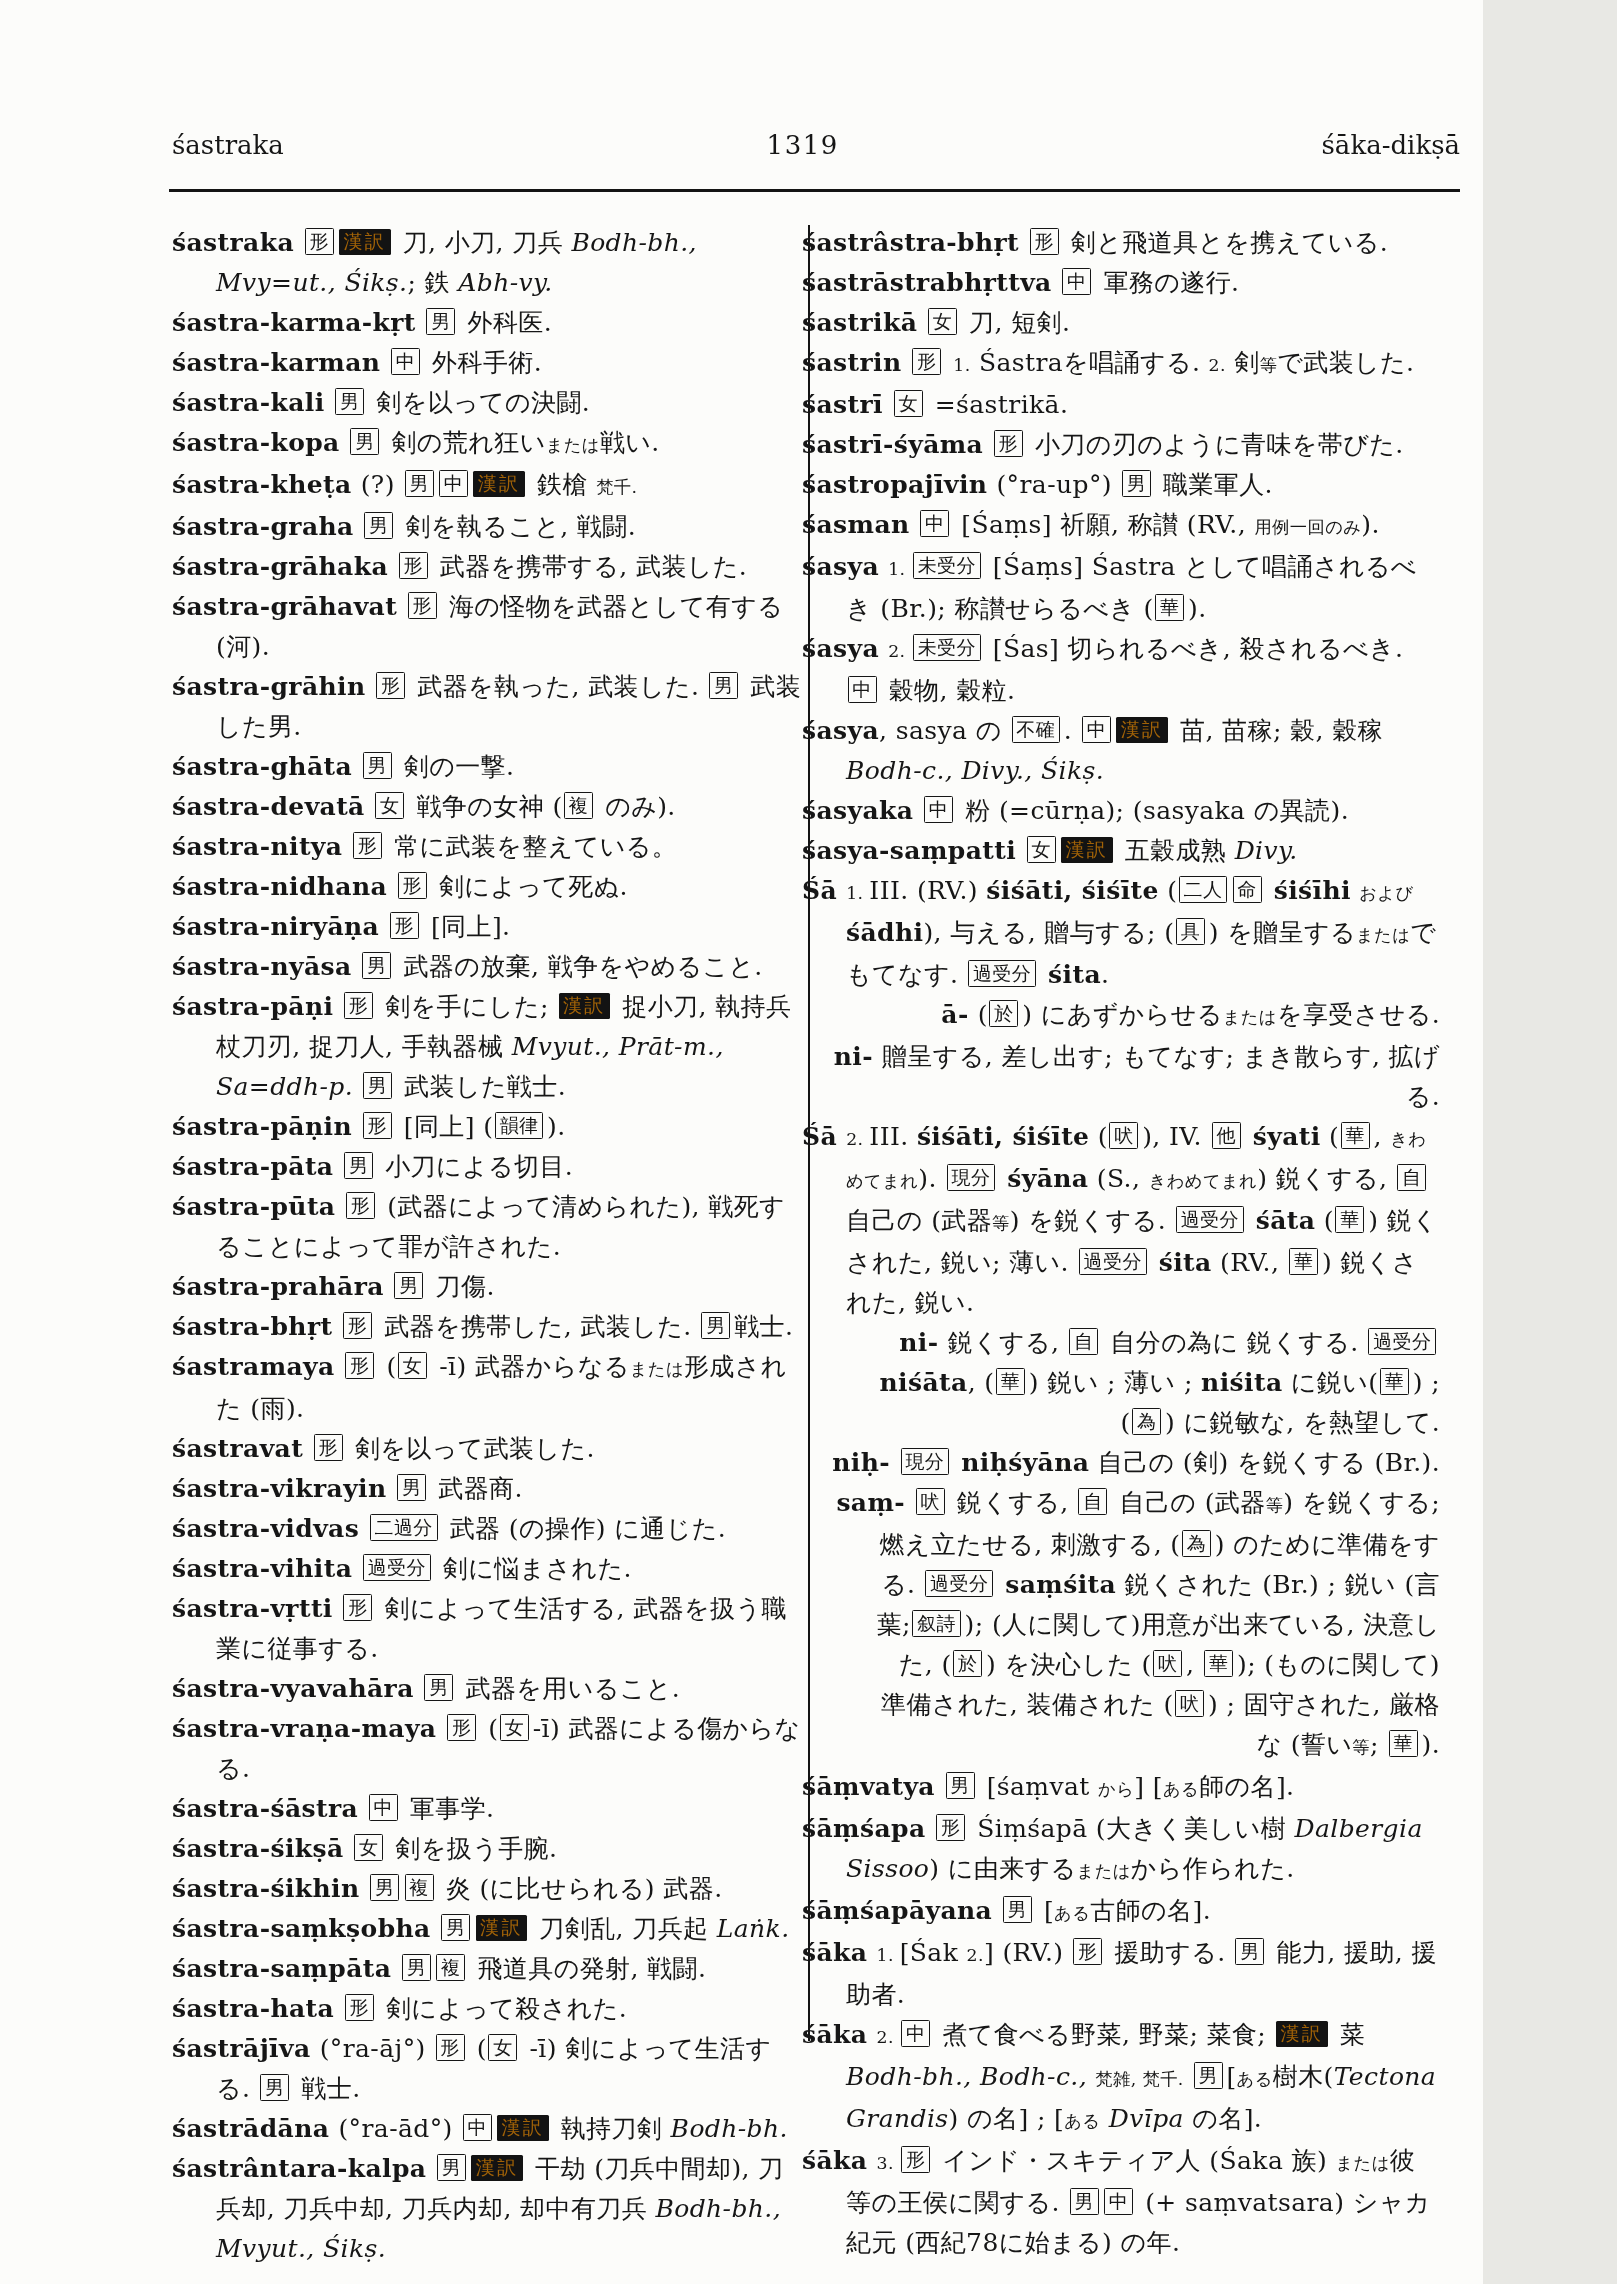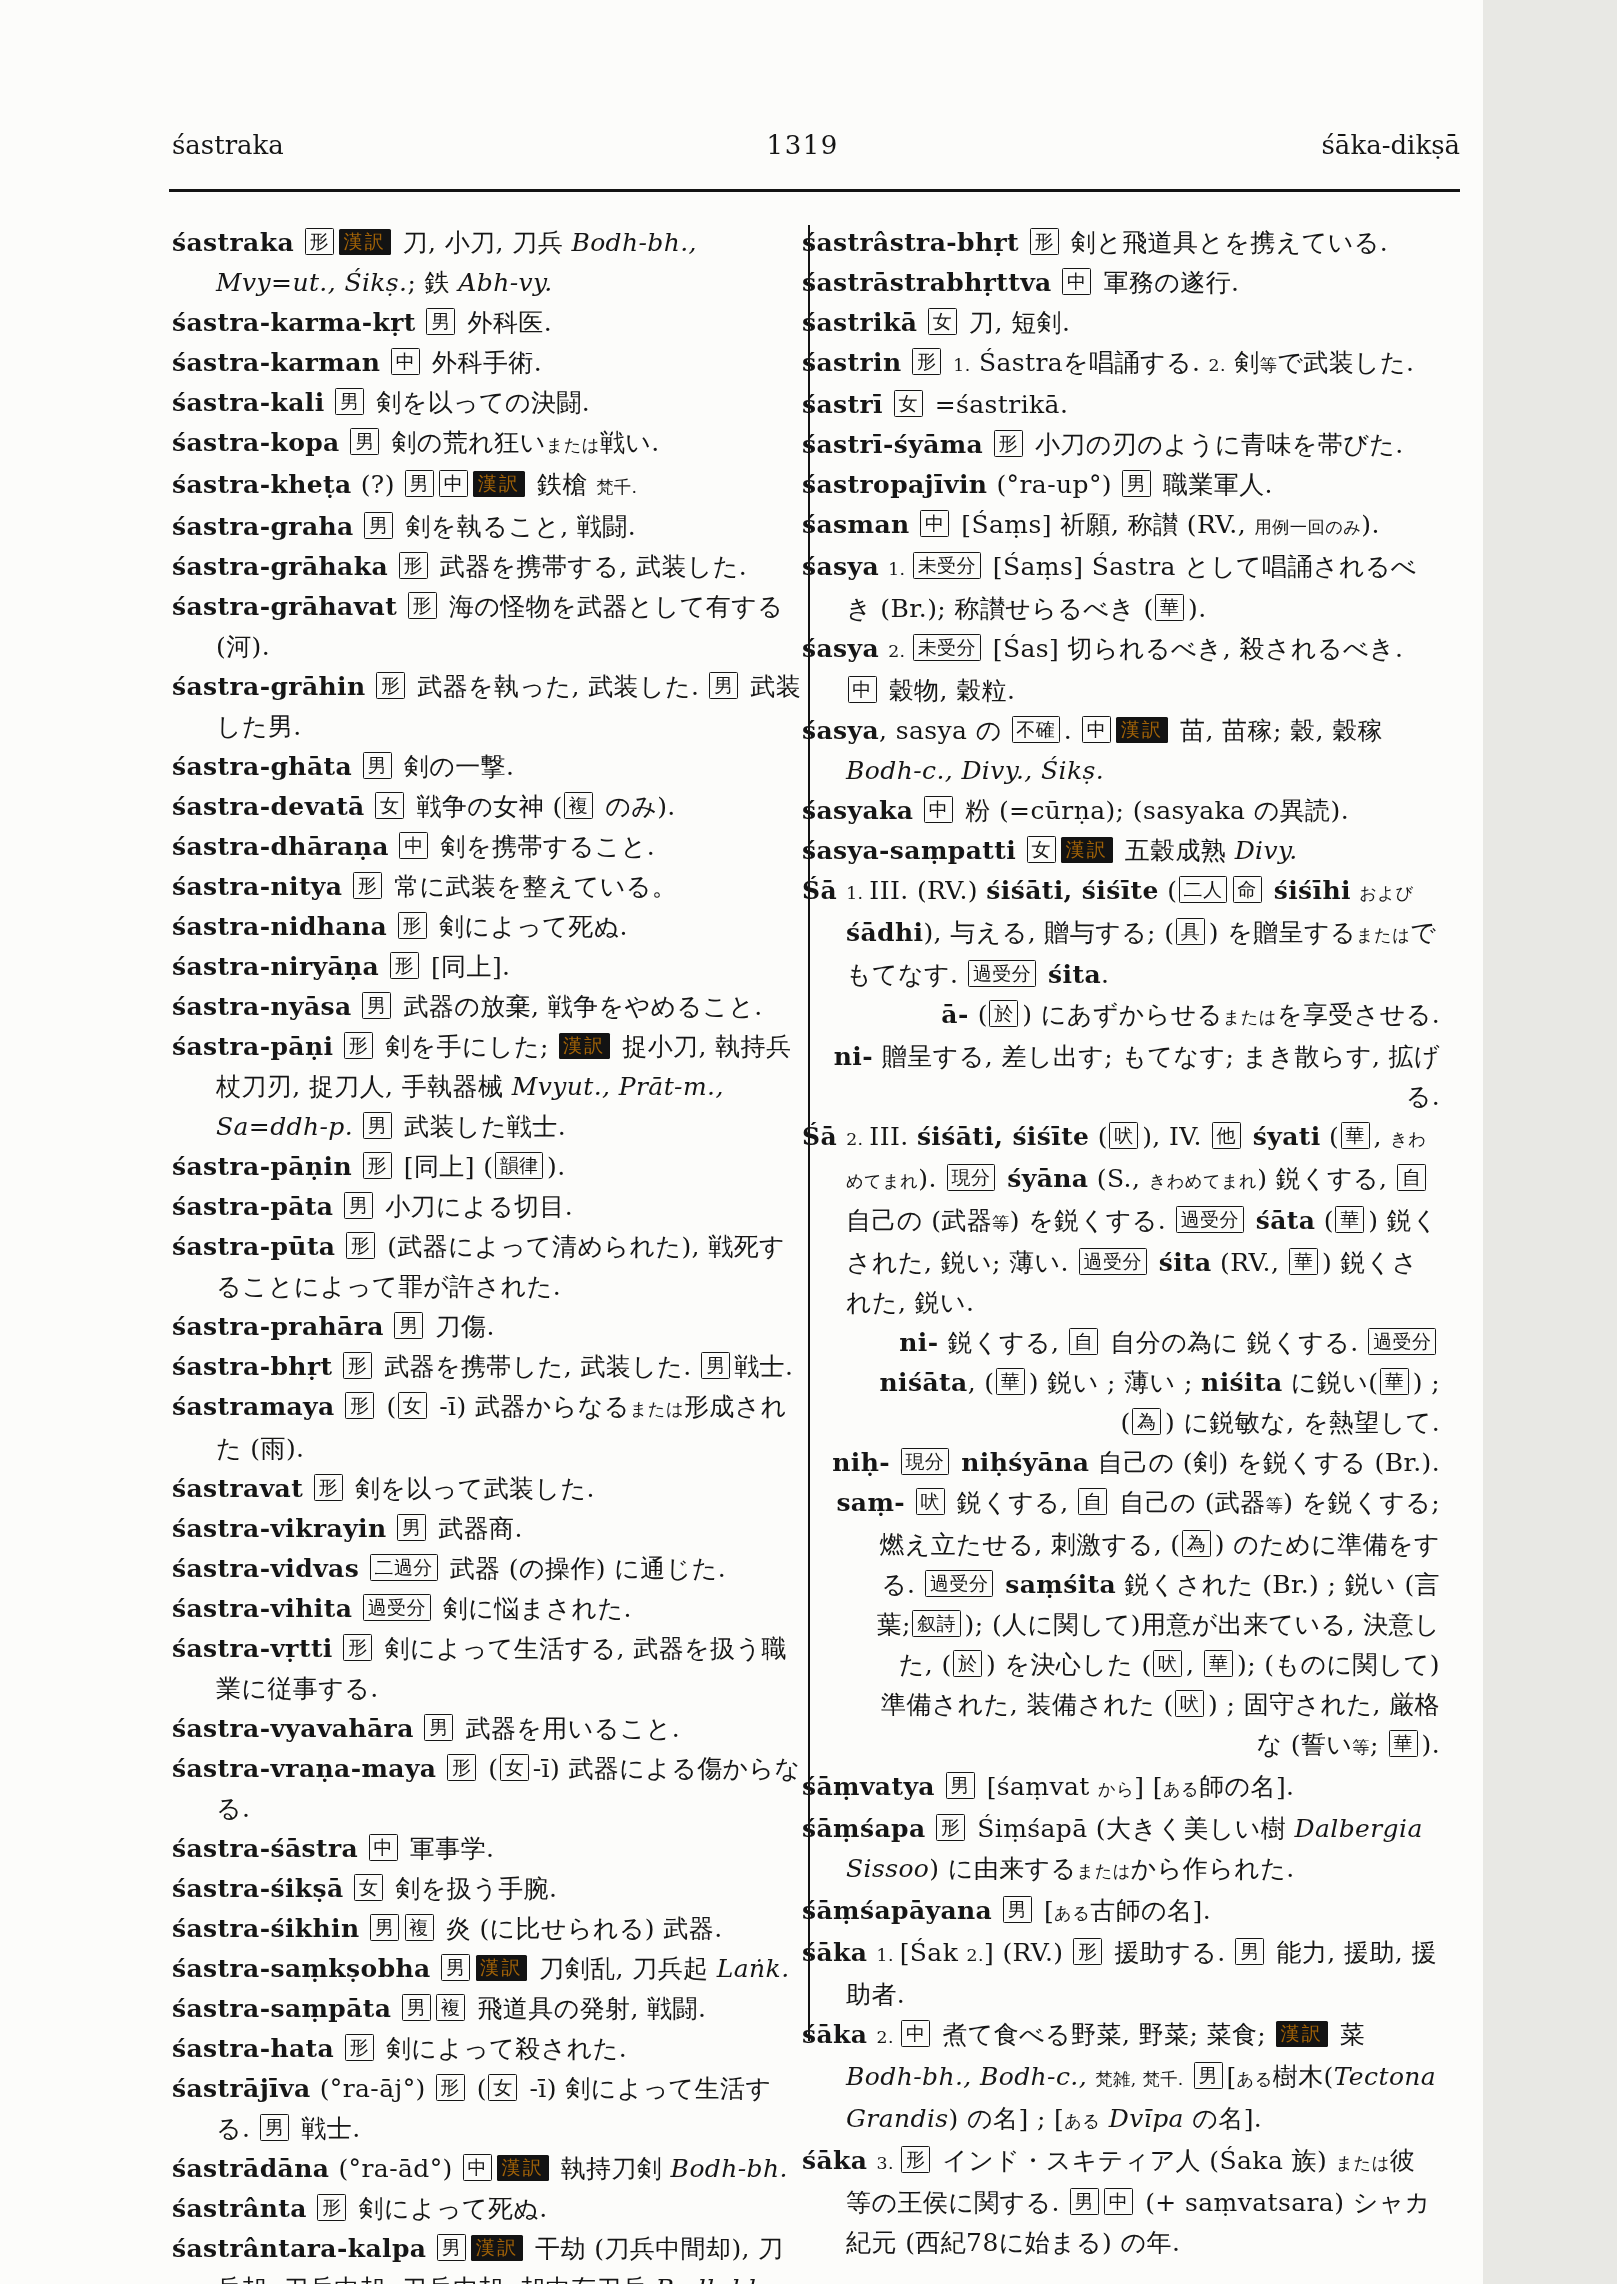--- a/index.html
+++ b/index.html
@@ -54,21 +54,20 @@
       <p class="entry"><span class="seg-b">śastra-karman </span><span class="seg-box">中</span><span class="seg-t"> 外科手術.</span></p>
       <p class="entry"><span class="seg-b">śastra-kali </span><span class="seg-box">男</span><span class="seg-t"> 剣を以っての決闘.</span></p>
       <p class="entry"><span class="seg-b">śastra-kopa </span><span class="seg-box">男</span><span class="seg-t"> 剣の荒れ狂い</span><span class="seg-s">または</span><span class="seg-t">戦い.</span></p>
       <p class="entry"><span class="seg-b">śastra-kheṭa </span><span class="seg-t">(?) </span><span class="seg-box">男</span><span class="seg-box">中</span><span class="seg-kbox">漢訳</span><span class="seg-t"> 鉄槍 </span><span class="seg-s">梵千.</span></p>
       <p class="entry"><span class="seg-b">śastra-graha </span><span class="seg-box">男</span><span class="seg-t"> 剣を執ること, 戦闘.</span></p>
       <p class="entry"><span class="seg-b">śastra-grāhaka </span><span class="seg-box">形</span><span class="seg-t"> 武器を携帯する, 武装した.</span></p>
       <p class="entry"><span class="seg-b">śastra-grāhavat </span><span class="seg-box">形</span><span class="seg-t"> 海の怪物を武器として有する (河).</span></p>
       <p class="entry"><span class="seg-b">śastra-grāhin </span><span class="seg-box">形</span><span class="seg-t"> 武器を執った, 武装した. </span><span class="seg-box">男</span><span class="seg-t"> 武装した男.</span></p>
       <p class="entry"><span class="seg-b">śastra-ghāta </span><span class="seg-box">男</span><span class="seg-t"> 剣の一撃.</span></p>
       <p class="entry"><span class="seg-b">śastra-devatā </span><span class="seg-box">女</span><span class="seg-t"> 戦争の女神 (</span><span class="seg-box">複</span><span class="seg-t"> のみ).</span></p>
-      <p class="entry"><span class="seg-b">śastra-dhāraṇa </span><span class="seg-box">中</span><span class="seg-t"> 剣を携帯すること.</span></p>
       <p class="entry"><span class="seg-b">śastra-nitya </span><span class="seg-box">形</span><span class="seg-t"> 常に武装を整えている。</span></p>
       <p class="entry"><span class="seg-b">śastra-nidhana </span><span class="seg-box">形</span><span class="seg-t"> 剣によって死ぬ.</span></p>
       <p class="entry"><span class="seg-b">śastra-niryāṇa </span><span class="seg-box">形</span><span class="seg-t"> [同上].</span></p>
       <p class="entry"><span class="seg-b">śastra-nyāsa </span><span class="seg-box">男</span><span class="seg-t"> 武器の放棄, 戦争をやめること.</span></p>
       <p class="entry"><span class="seg-b">śastra-pāṇi </span><span class="seg-box">形</span><span class="seg-t"> 剣を手にした; </span><span class="seg-kbox">漢訳</span><span class="seg-t"> 捉小刀, 執持兵杖刀刃, 捉刀人, 手執器械 </span><span class="seg-i">Mvyut., Prāt-m., Sa=ddh-p.</span><span class="seg-t"> </span><span class="seg-box">男</span><span class="seg-t"> 武装した戦士.</span></p>
       <p class="entry"><span class="seg-b">śastra-pāṇin </span><span class="seg-box">形</span><span class="seg-t"> [同上] (</span><span class="seg-box">韻律</span><span class="seg-t">).</span></p>
       <p class="entry"><span class="seg-b">śastra-pāta </span><span class="seg-box">男</span><span class="seg-t"> 小刀による切目.</span></p>
       <p class="entry"><span class="seg-b">śastra-pūta </span><span class="seg-box">形</span><span class="seg-t"> (武器によって清められた), 戦死することによって罪が許された.</span></p>
       <p class="entry"><span class="seg-b">śastra-prahāra </span><span class="seg-box">男</span><span class="seg-t"> 刀傷.</span></p>
       <p class="entry"><span class="seg-b">śastra-bhṛt </span><span class="seg-box">形</span><span class="seg-t"> 武器を携帯した, 武装した. </span><span class="seg-box">男</span><span class="seg-t">戦士.</span></p>
@@ -81,21 +80,20 @@
       <p class="entry"><span class="seg-b">śastra-vyavahāra </span><span class="seg-box">男</span><span class="seg-t"> 武器を用いること.</span></p>
       <p class="entry"><span class="seg-b">śastra-vraṇa-maya </span><span class="seg-box">形</span><span class="seg-t"> (</span><span class="seg-box">女</span><span class="seg-t">-ī) 武器による傷からなる.</span></p>
       <p class="entry"><span class="seg-b">śastra-śāstra </span><span class="seg-box">中</span><span class="seg-t"> 軍事学.</span></p>
       <p class="entry"><span class="seg-b">śastra-śikṣā </span><span class="seg-box">女</span><span class="seg-t"> 剣を扱う手腕.</span></p>
       <p class="entry"><span class="seg-b">śastra-śikhin </span><span class="seg-box">男</span><span class="seg-box">複</span><span class="seg-t"> 炎 (に比せられる) 武器.</span></p>
       <p class="entry"><span class="seg-b">śastra-saṃkṣobha </span><span class="seg-box">男</span><span class="seg-kbox">漢訳</span><span class="seg-t"> 刀剣乱, 刀兵起 </span><span class="seg-i">Laṅk.</span></p>
       <p class="entry"><span class="seg-b">śastra-saṃpāta </span><span class="seg-box">男</span><span class="seg-box">複</span><span class="seg-t"> 飛道具の発射, 戦闘.</span></p>
       <p class="entry"><span class="seg-b">śastra-hata </span><span class="seg-box">形</span><span class="seg-t"> 剣によって殺された.</span></p>
       <p class="entry"><span class="seg-b">śastrājīva </span><span class="seg-t">(°ra-āj°) </span><span class="seg-box">形</span><span class="seg-t"> (</span><span class="seg-box">女</span><span class="seg-t"> -ī) 剣によって生活する. </span><span class="seg-box">男</span><span class="seg-t"> 戦士.</span></p>
       <p class="entry"><span class="seg-b">śastrādāna </span><span class="seg-t">(°ra-ād°) </span><span class="seg-box">中</span><span class="seg-kbox">漢訳</span><span class="seg-t"> 執持刀剣 </span><span class="seg-i">Bodh-bh.</span></p>
-      <p class="entry"><span class="seg-b">śastrânta </span><span class="seg-box">形</span><span class="seg-t"> 剣によって死ぬ.</span></p>
       <p class="entry"><span class="seg-b">śastrântara-kalpa </span><span class="seg-box">男</span><span class="seg-kbox">漢訳</span><span class="seg-t"> 干劫 (刀兵中間却), 刀兵却, 刀兵中却, 刀兵内却, 却中有刀兵 </span><span class="seg-i">Bodh-bh., Mvyut., Śikṣ.</span></p>
     </div>
   <div class="col right" id="col-right">
       <p class="entry"><span class="seg-b">śastrâstra-bhṛt </span><span class="seg-box">形</span><span class="seg-t"> 剣と飛道具とを携えている.</span></p>
       <p class="entry"><span class="seg-b">śastrāstrabhṛttva </span><span class="seg-box">中</span><span class="seg-t"> 軍務の遂行.</span></p>
       <p class="entry"><span class="seg-b">śastrikā </span><span class="seg-box">女</span><span class="seg-t"> 刀, 短剣.</span></p>
       <p class="entry"><span class="seg-b">śastrin </span><span class="seg-box">形</span><span class="seg-t"> </span><span class="seg-s">1.</span><span class="seg-t"> Śastraを唱誦する. </span><span class="seg-s">2.</span><span class="seg-t"> 剣</span><span class="seg-s">等</span><span class="seg-t">で武装した.</span></p>
       <p class="entry"><span class="seg-b">śastrī </span><span class="seg-box">女</span><span class="seg-t"> =śastrikā.</span></p>
       <p class="entry"><span class="seg-b">śastrī-śyāma </span><span class="seg-box">形</span><span class="seg-t"> 小刀の刃のように青味を帯びた.</span></p>
       <p class="entry"><span class="seg-b">śastropajīvin </span><span class="seg-t">(°ra-up°) </span><span class="seg-box">男</span><span class="seg-t"> 職業軍人.</span></p>

